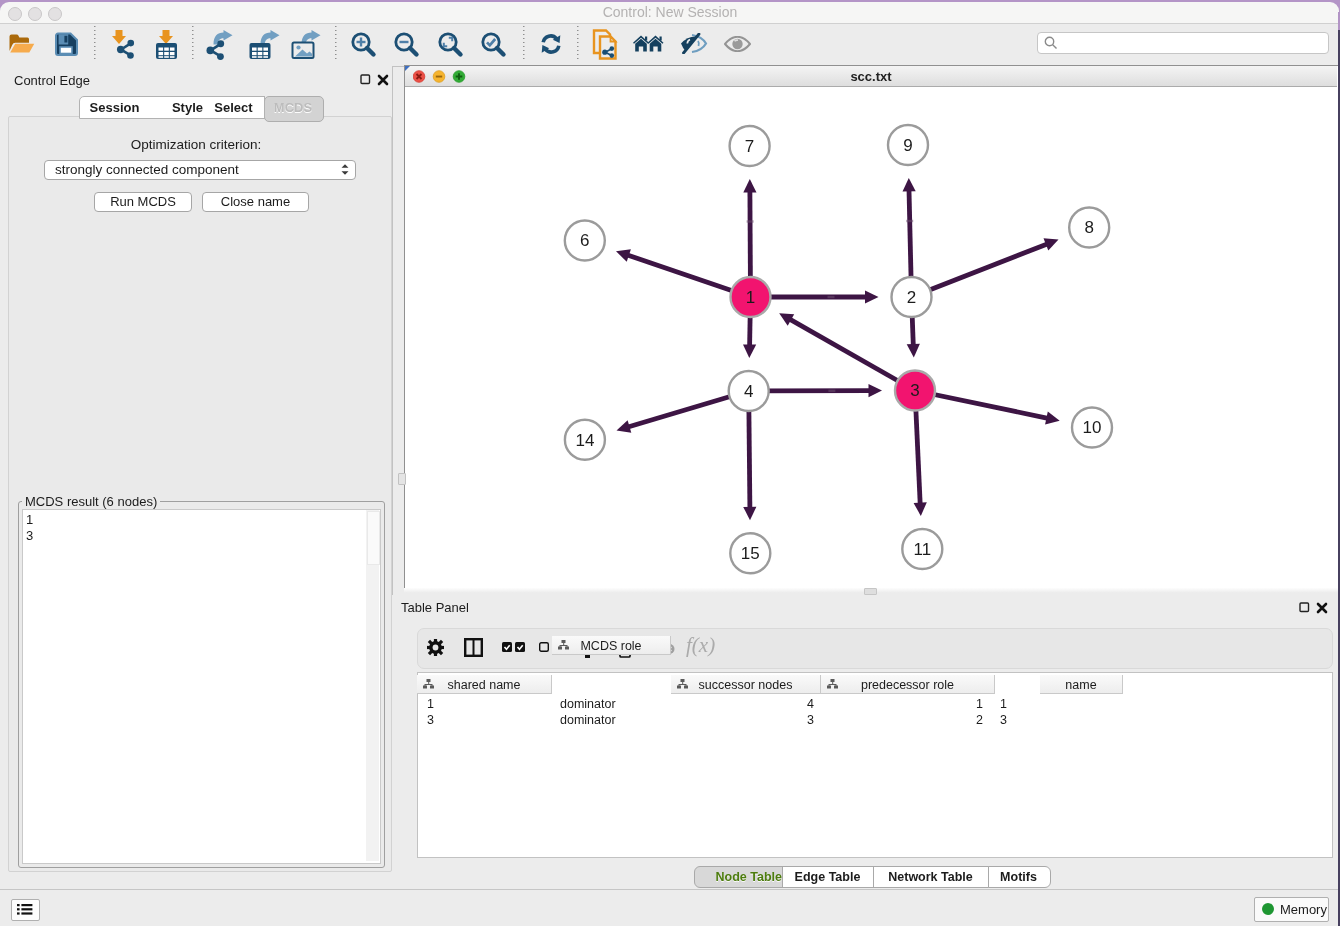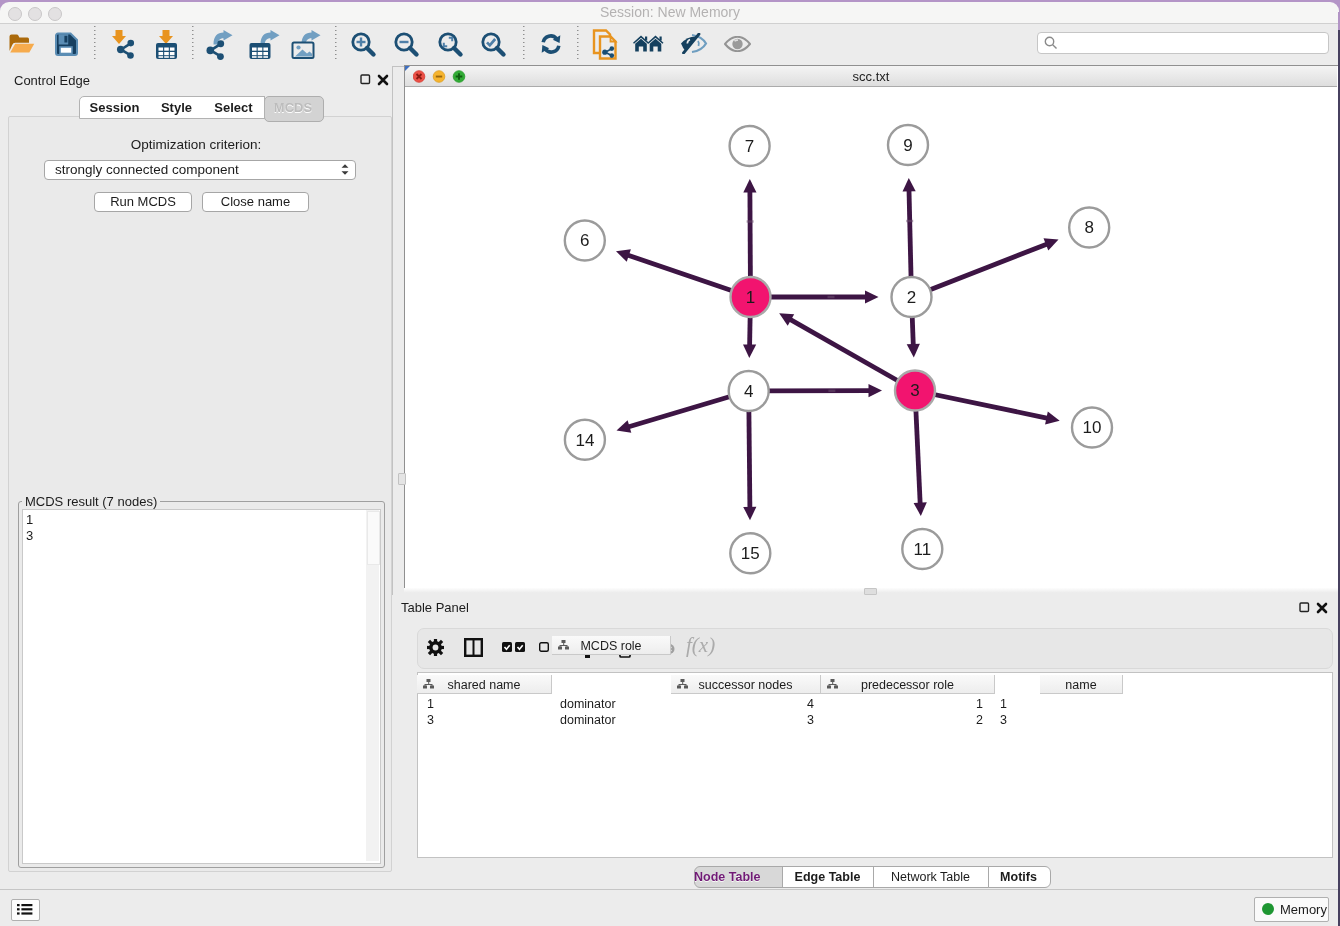--- a/index.html
+++ b/index.html
@@ -8,21 +8,21 @@
  text-align:center;font-size:13px;color:#1c1c1c}
 </style></head><body>
 
 <div class="abs" style="left:0;top:0;width:1340px;height:12px;background:#b495c7"></div>
 <div class="abs" style="right:0;top:12px;width:2px;height:18px;background:#b294c5;z-index:60"></div>
 <div class="abs" style="right:0;top:30px;width:2px;height:896px;background:#47405f;z-index:60"></div>
 <div class="abs" style="left:0;top:2px;width:1339px;height:21px;background:#f6f6f5;border-radius:9px 9px 0 0;border-bottom:1px solid #d0d0d0"></div>
 <div class="abs" style="left:8px;top:7px;width:12px;height:12px;border-radius:50%;background:#e3e1e2;border:1px solid #c9c7c8"></div>
 <div class="abs" style="left:28px;top:7px;width:12px;height:12px;border-radius:50%;background:#e3e1e2;border:1px solid #c9c7c8"></div>
 <div class="abs" style="left:48px;top:7px;width:12px;height:12px;border-radius:50%;background:#e3e1e2;border:1px solid #c9c7c8"></div>
-<div class="abs" style="left:0;top:4px;width:1340px;height:16px;text-align:center;font-size:14px;color:#b4b2b2">Session: New Memory</div>
+<div class="abs" style="left:0;top:4px;width:1340px;height:16px;text-align:center;font-size:14px;color:#b4b2b2">Control: New Session</div>
 <div class="abs" style="left:0;top:24px;width:1340px;height:42px;background:#ececec;border-bottom:1px solid #c2c2c2"></div>
 <div class="abs" style="left:0;bottom:0;width:3px;height:3px;background:#4a6fa5"></div>
 <div class="abs" style="left:7px;top:33px;width:30px;height:22px"><svg width="30" height="22">
 <path d="M2.5 18 L2.5 3.6 Q2.5 1.6 4.5 1.6 L9.5 1.6 Q11 1.6 11.5 2.8 L12.3 4.6 L20.5 4.6 Q22 4.6 22 6.2 L22 9.8 L8.3 9.8 Q6 9.8 5.2 12 z" fill="#ab6a0b"></path>
 <path d="M3.2 19.6 L8.2 10.8 L27.3 10.8 L22.3 19.6 z" fill="#f6ab4d"></path>
     </svg></div>
 <div class="abs" style="left:54px;top:32px;width:25px;height:24px"><svg width="25" height="24">
 <path d="M4 1.5 h12.5 l6.5 6.5 v13 a2 2 0 0 1 -2 2 h-17 a2 2 0 0 1 -2 -2 v-17.5 a2 2 0 0 1 2 -2 z" fill="#163f60"></path>
 <path d="M4 1.5 h12.5 l6.5 6.5 v13 a2 2 0 0 1 -2 2 h-17 a2 2 0 0 1 -2 -2 v-17.5 a2 2 0 0 1 2 -2 z" fill="none" stroke="#5b8db4" stroke-width="2"></path>
 <rect x="4.6" y="2.2" width="9.6" height="10.3" fill="#5b8db4"></rect>
@@ -188,43 +188,43 @@
   </svg>
 <svg class="abs" style="left:377px;top:74px" width="12" height="12">
     <path d="M2 2 L10 10 M10 2 L2 10" stroke="#111" stroke-width="2.6" stroke-linecap="round"></path>
   </svg>
 <div class="abs" style="left:8px;top:116px;width:382px;height:754px;background:#eaeaea;border:1px solid #d2d2d2;border-radius:2px"></div>
 <div class="abs" style="left:264px;top:96px;width:58px;height:24px;background:#d3d3d3;border:1px solid #aeaeae;border-radius:5px"></div>
 <div class="abs" style="left:79px;top:96px;width:71px;height:21px;background:#fff;border:1px solid #b2b2b2;border-radius:5px 0 0 0"></div>
 <div class="abs" style="left:150px;top:96px;width:53px;height:21px;background:#fff;border:1px solid #b2b2b2;border-left:none"></div>
 <div class="abs" style="left:203px;top:96px;width:61px;height:21px;background:#fff;border:1px solid #b2b2b2;border-left:none;border-radius:0 0 0 0"></div>
 <div class="abs" style="left:79px;top:100px;width:71px;height:15px;text-align:center;font-weight:bold;font-size:13px">Session</div>
-<div class="abs" style="left:150px;top:100px;width:53px;height:15px;text-align:center;font-weight:bold;font-size:13px">Style</div>
+<div class="abs" style="left:150px;top:100px;width:53px;height:15px;text-align:right;font-weight:bold;font-size:13px">Style</div>
 <div class="abs" style="left:203px;top:100px;width:61px;height:15px;text-align:center;font-weight:bold;font-size:13px">Select</div>
 <div class="abs" style="left:264px;top:100px;width:58px;height:15px;text-align:center;font-weight:bold;font-size:13px;color:#bcbcbc;text-shadow:0 1px 0 #fdfdfd">MCDS</div>
 <div class="abs" style="left:0;top:137px;width:392px;height:16px;text-align:center;font-size:13.5px">Optimization criterion:</div>
 <div class="abs" style="left:44px;top:160px;width:310px;height:18px;background:#fff;border:1px solid #a6a6a6;border-radius:4px"></div>
 <div class="abs" style="left:55px;top:162px;font-size:13.5px">strongly connected component</div>
 <svg class="abs" style="left:340px;top:163px" width="10" height="13">
     <path d="M1.5 4.8 L5 1.2 L8.5 4.8 z M1.5 8.2 L5 11.8 L8.5 8.2 z" fill="#3a3a3a"></path>
   </svg>
 <div class="btn" style="left:94px;top:192px;width:96px;height:18px;line-height:18px">Run MCDS</div>
 <div class="btn" style="left:202px;top:192px;width:105px;height:18px;line-height:18px">Close name</div>
 <div class="abs" style="left:18px;top:501px;width:365px;height:365px;border:1px solid #9f9f9f;border-radius:3px"></div>
-<div class="abs" style="left:22px;top:494px;background:#eaeaea;padding:0 3px;font-size:13px">MCDS result (7 nodes)</div>
+<div class="abs" style="left:22px;top:494px;background:#eaeaea;padding:0 3px;font-size:13px">MCDS result (6 nodes)</div>
 <div class="abs" style="left:22px;top:509px;width:357px;height:353px;background:#fff;border:1px solid #c9c9c9"></div>
 <div class="abs" style="left:366px;top:510px;width:13px;height:351px;background:#f2f2f2"></div>
 <div class="abs" style="left:367px;top:511px;width:11px;height:52px;background:#fafafa;border:1px solid #e9e9e9"></div>
 <div class="abs" style="left:26px;top:512px;font-size:13px;line-height:16px">1<br>3</div>
 
 <div class="abs" style="left:404px;top:65px;width:934px;height:523px;border:1px solid #909090;border-right:1px solid #bbb;border-bottom:none;background:#fff"></div>
 <div class="abs" style="left:404px;top:588px;width:936px;height:5px;background:linear-gradient(#fdfdfd,#ebebeb)"></div>
 <div class="abs" style="left:405px;top:66px;width:932px;height:20px;background:linear-gradient(#f4f4f4,#dedede);border-bottom:1px solid #ababab"></div>
 <div class="abs" style="left:405px;top:66px;width:0;height:0;border-top:5px solid #3f6fc0;border-right:5px solid transparent"></div>
-<div class="abs" style="left:405px;top:69px;width:932px;height:15px;text-align:center;font-weight:normal;font-size:13px;color:#222">scc.txt</div>
+<div class="abs" style="left:405px;top:69px;width:932px;height:15px;text-align:center;font-weight:bold;font-size:13px;color:#222">scc.txt</div>
 <svg class="abs" style="left:413px;top:70px" width="58" height="13">
 <circle cx="6" cy="6.5" r="5.8" fill="#ec5046" stroke="#d33a31" stroke-width="0.8"></circle>
 <path d="M3.5 4 L8.5 9 M8.5 4 L3.5 9" stroke="#8c1a12" stroke-width="1.8"></path>
 <circle cx="26" cy="6.5" r="5.8" fill="#f6b42e" stroke="#dd9e1e" stroke-width="0.8"></circle>
 <rect x="22.8" y="5.6" width="6.4" height="1.9" fill="#99670d"></rect>
 <circle cx="46" cy="6.5" r="5.8" fill="#32ab36" stroke="#259a29" stroke-width="0.8"></circle>
 <path d="M46 3.2 V9.8 M42.7 6.5 H49.3" stroke="#0e5e10" stroke-width="1.9"></path>
 </svg>
 <div class="abs" style="left:398px;top:473px;width:6px;height:10px;background:#e4e4e4;border:1px solid #c2c2c2;border-radius:1px"></div>
 <div class="abs" style="left:864px;top:588px;width:11px;height:5px;background:#dedede;border:1px solid #c6c6c6;border-radius:1px"></div>
@@ -410,23 +410,23 @@
 <div class="abs" style="left:1000px;top:697px;font-size:12.5px">1</div>
 <div class="abs" style="left:427px;top:713px;font-size:12.5px">3</div>
 <div class="abs" style="left:560px;top:713px;font-size:12.5px">dominator</div>
 <div class="abs" style="left:740px;top:713px;width:74px;text-align:right;font-size:12.5px">3</div>
 <div class="abs" style="left:910px;top:713px;width:73px;text-align:right;font-size:12.5px">2</div>
 <div class="abs" style="left:1000px;top:713px;font-size:12.5px">3</div>
 <div class="abs" style="left:694px;top:866px;width:88px;height:20px;background:#d8d8d8;border:1px solid #a9a9a9;border-radius:6px 0 0 6px"></div>
 <div class="abs" style="left:782px;top:866px;width:91px;height:20px;background:#fff;border:1px solid #a9a9a9"></div>
 <div class="abs" style="left:873px;top:866px;width:114px;height:20px;background:#fff;border:1px solid #a9a9a9"></div>
 <div class="abs" style="left:988px;top:866px;width:61px;height:20px;background:#fff;border:1px solid #a9a9a9;border-left:1px solid #a9a9a9;border-radius:0 6px 6px 0"></div>
-<div class="abs" style="left:694px;top:870px;width:88px;text-align:left;font-weight:bold;font-size:12.5px;color:#701a75;text-shadow:0 1px 0 #fafafa">Node Table</div>
+<div class="abs" style="left:694px;top:870px;width:88px;text-align:right;font-weight:bold;font-size:12.5px;color:#4d7c0f;text-shadow:0 1px 0 #fafafa">Node Table</div>
 <div class="abs" style="left:782px;top:870px;width:91px;text-align:center;font-weight:bold;font-size:12.5px">Edge Table</div>
-<div class="abs" style="left:873px;top:870px;width:115px;text-align:center;font-weight:normal;font-size:12.5px">Network Table</div>
+<div class="abs" style="left:873px;top:870px;width:115px;text-align:center;font-weight:bold;font-size:12.5px">Network Table</div>
 <div class="abs" style="left:988px;top:870px;width:61px;text-align:center;font-weight:bold;font-size:12.5px">Motifs</div>
 
 <div class="abs" style="left:0;top:889px;width:1340px;height:37px;background:#ececec;border-top:1px solid #c6c6c6"></div>
 <div class="abs" style="left:11px;top:899px;width:27px;height:20px;background:#fdfdfd;border:1px solid #b0b0b0;border-radius:2px"></div>
 <svg class="abs" style="left:17px;top:904px" width="16" height="11">
     <g fill="#111">
       <rect x="0" y="0" width="2.6" height="2.2"></rect>
       <rect x="4.4" y="0" width="11" height="2.2"></rect>
       <rect x="0" y="4.2" width="2.6" height="2.2"></rect>
       <rect x="4.4" y="4.2" width="11" height="2.2"></rect>

